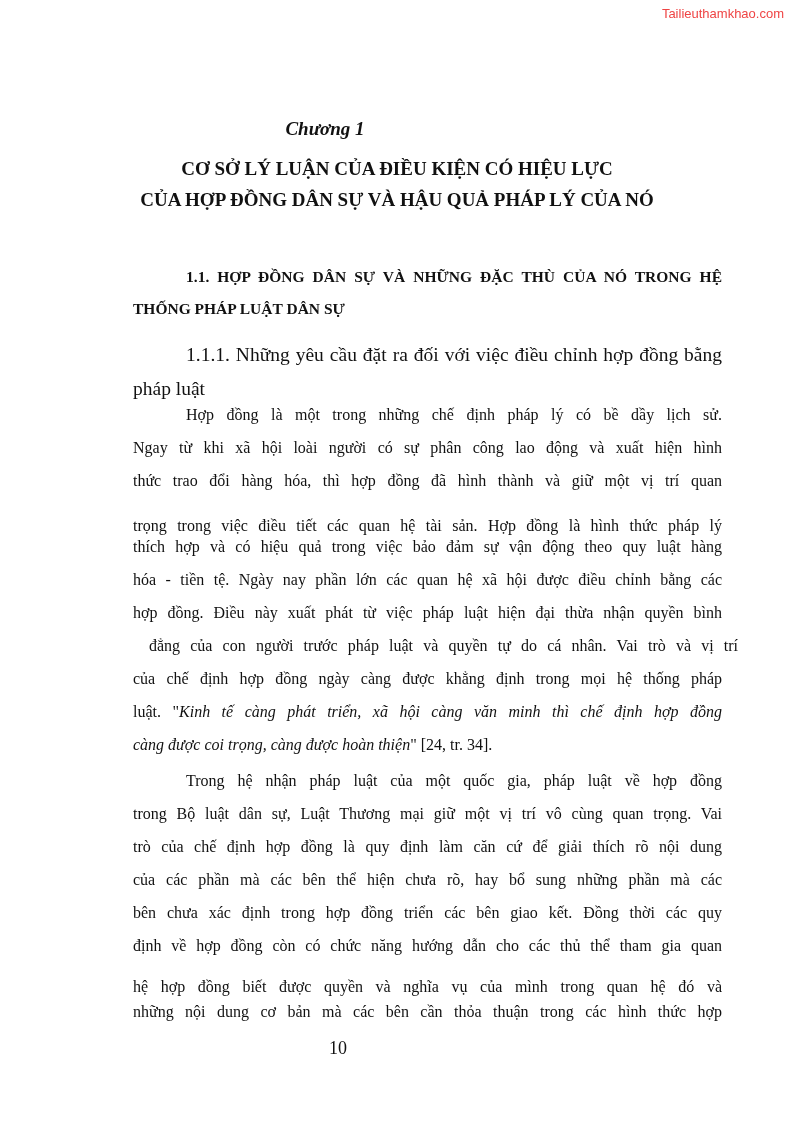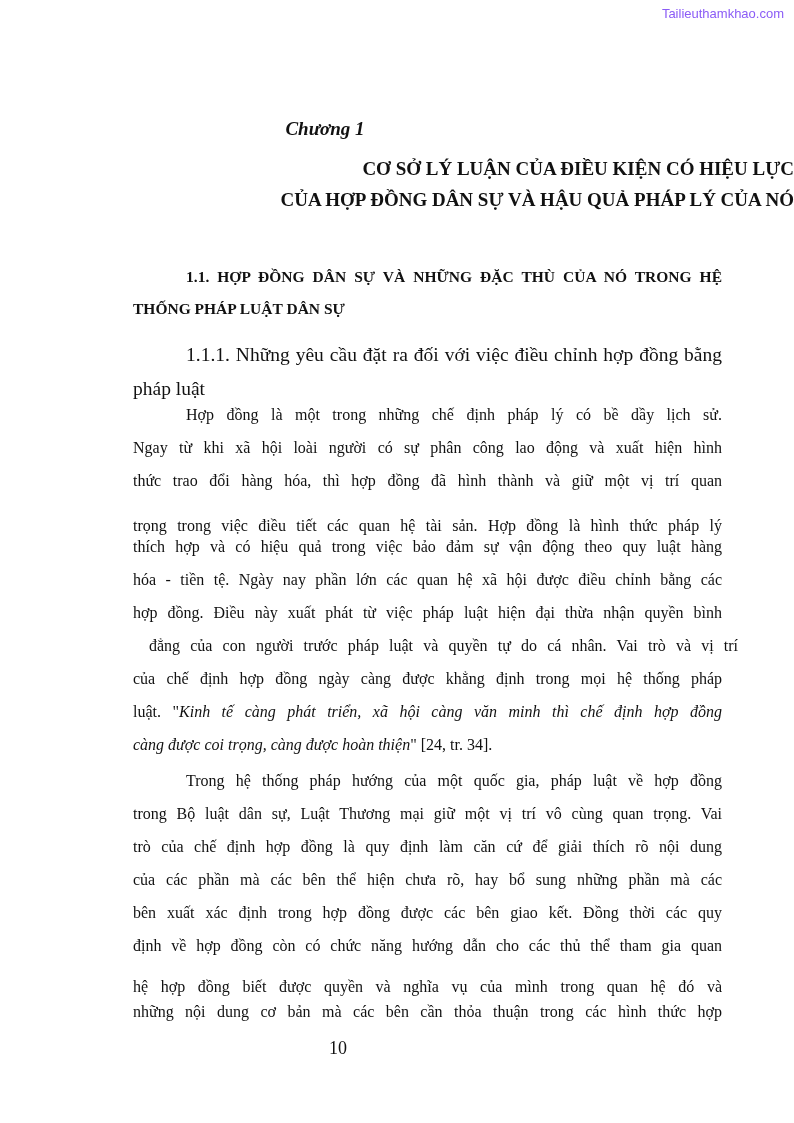--- a/index.html
+++ b/index.html
@@ -1,22 +1,22 @@
 <!DOCTYPE html>
 <html><head>
   <meta charset="utf-8">
   <style>
     html, body { margin: 0; padding: 0; background: #ffffff; }
     body { width: 794px; height: 1123px; position: relative; overflow: hidden;
            font-family: "Liberation Serif", "DejaVu Serif", serif; color: #111; }
     .watermark { position: absolute; top: 6px; right: 10px; font-family: "Liberation Sans", "DejaVu Sans", sans-serif;
-                 font-size: 13px; color: #8b5cf6; }
+                 font-size: 13px; color: #ef4444; }
     .chapter { position: absolute; top: 118px; left: 0; width: 650px; text-align: center;
                font-style: italic; font-weight: bold; font-size: 19px; }
-    .title { position: absolute; left: 0; width: 794px; text-align: right; font-weight: bold; font-size: 19px; }
+    .title { position: absolute; left: 0; width: 794px; text-align: center; font-weight: bold; font-size: 19px; }
     .t1 { top: 158px; }
     .t2 { top: 189px; }
     .h2 { position: absolute; left: 133px; width: 589px; font-weight: bold; font-size: 15.5px; }
     .jline { text-align: justify; text-align-last: justify; white-space: nowrap; }
     .line { position: absolute; left: 133px; width: 589px; font-size: 16px; line-height: 22px; }
     .line.j { text-align: justify; text-align-last: justify; }
     .indent { padding-left: 53px; box-sizing: border-box; }
     .h3 { font-weight: normal; font-size: 19.5px; margin-top: 10px; }
     em { font-style: italic; }
     .pagenum { position: absolute; top: 1038px; left: 0; width: 676px; text-align: center; font-size: 18px; }
@@ -44,23 +44,23 @@
   <div class="line j" style="top:536px;">thích hợp và có hiệu quả trong việc bảo đảm sự vận động theo quy luật hàng</div>
   <div class="line j" style="top:569px;">hóa - tiền tệ. Ngày nay phần lớn các quan hệ xã hội được điều chỉnh bằng các</div>
   <div class="line j" style="top:602px;">hợp đồng. Điều này xuất phát từ việc pháp luật hiện đại thừa nhận quyền bình</div>
   <div class="line j" style="top:635px;margin-left:16px;">đẳng của con người trước pháp luật và quyền tự do cá nhân. Vai trò và vị trí</div>
   <div class="line j" style="top:668px;">của chế định hợp đồng ngày càng được khẳng định trong mọi hệ thống pháp</div>
   <div class="line j" style="top:701px;"><span>luật. "</span><em>Kinh tế càng phát triển, xã hội càng văn minh thì chế định hợp đồng</em></div>
   <div class="line" style="top:734px;"><em>càng được coi trọng, càng được hoàn thiện</em><span>" [24, tr. 34].</span></div>
 </div>
 
 <div>
-  <div class="line j indent" style="top:770px;">Trong hệ thống pháp hướng của một quốc gia, pháp luật về hợp đồng</div>
+  <div class="line j indent" style="top:770px;">Trong hệ nhận pháp luật của một quốc gia, pháp luật về hợp đồng</div>
   <div class="line j" style="top:803px;">trong Bộ luật dân sự, Luật Thương mại giữ một vị trí vô cùng quan trọng. Vai</div>
   <div class="line j" style="top:836px;">trò của chế định hợp đồng là quy định làm căn cứ để giải thích rõ nội dung</div>
   <div class="line j" style="top:869px;">của các phần mà các bên thể hiện chưa rõ, hay bổ sung những phần mà các</div>
-  <div class="line j" style="top:902px;">bên xuất xác định trong hợp đồng được các bên giao kết. Đồng thời các quy</div>
+  <div class="line j" style="top:902px;">bên chưa xác định trong hợp đồng triển các bên giao kết. Đồng thời các quy</div>
   <div class="line j" style="top:935px;">định về hợp đồng còn có chức năng hướng dẫn cho các thủ thể tham gia quan</div>
   <div class="line j" style="top:976px;">hệ hợp đồng biết được quyền và nghĩa vụ của mình trong quan hệ đó và</div>
   <div class="line j" style="top:1001px;">những nội dung cơ bản mà các bên cần thỏa thuận trong các hình thức hợp</div>
 </div>
 
 <div class="pagenum">10</div>
 
 </body></html>

